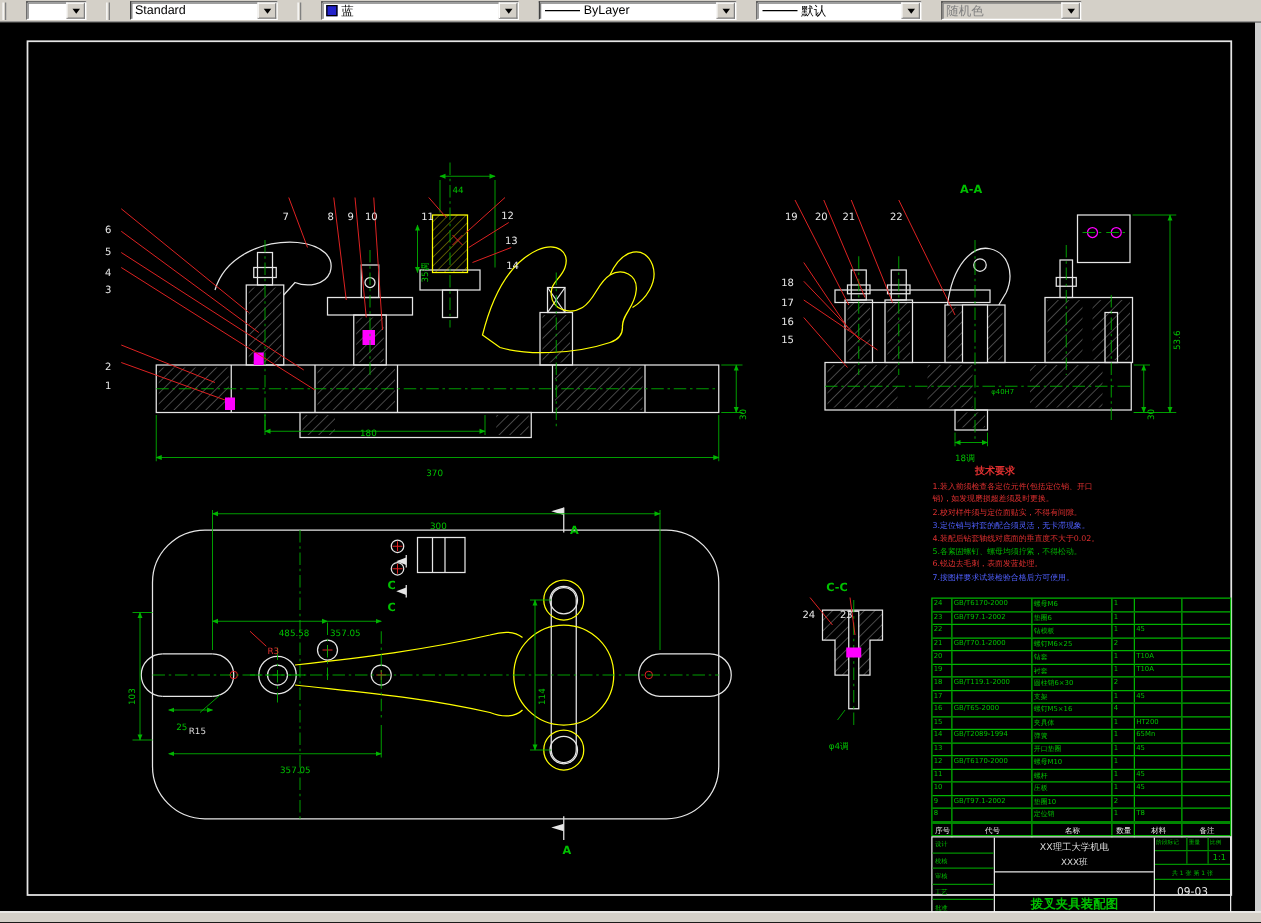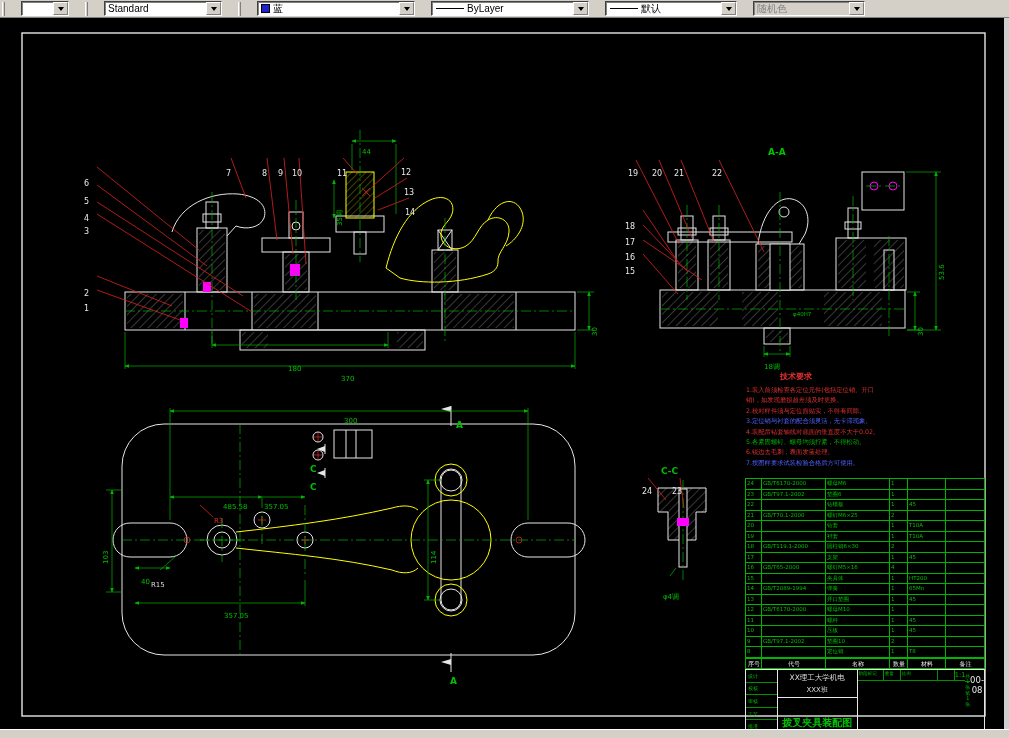--- a/index.html
+++ b/index.html
@@ -67,21 +67,21 @@
   .tb-left { width:50px; border-right:1px solid #e6e6e6; display:flex; flex-direction:column; }
   .tb-left .trow { height:13px; border-bottom:1px solid #009000; display:flex; align-items:center; }
   .tb-left .trow span { font-size:5px; color:#00c000; padding-left:2px;
                         font-family:"DejaVu Sans", sans-serif; }
   .tb-mid { width:128px; border-right:1px solid #e6e6e6; text-align:center; }
   .tb-mid .school1 { font-size:7.5px; color:#dddddd; margin-top:3px; font-family:"DejaVu Sans", sans-serif; }
   .tb-mid .school2 { font-size:7px; color:#dddddd; margin-top:2px; border-bottom:1px solid #e6e6e6;
                      padding-bottom:2px; font-family:"DejaVu Sans", sans-serif; }
   .tb-mid .dtitle  { font-size:10px; font-weight:bold; color:#00c000; margin-top:18px;
                      font-family:"DejaVu Sans", sans-serif; }
-  .tb-right { flex:1; display:flex; flex-direction:row; font-family:"DejaVu Sans", sans-serif; }
+  .tb-right { flex:1; display:flex; flex-direction:column; font-family:"DejaVu Sans", sans-serif; }
   .tb-right .mr { display:flex; border-bottom:1px solid #009000; }
   .tb-right .mr span { border-right:1px solid #009000; color:#00c000; overflow:hidden; white-space:nowrap; }
   .tb-right .mr span:last-child { border-right:none; }
   .tb-right .r1 { height:11px; } .r1 span { font-size:4.5px; padding:1px; }
   .tb-right .r2 { height:11px; } .r2 span { font-size:6.5px; text-align:center; padding-top:1px; }
   .tb-right .m1 { width:26px; } .tb-right .m2 { width:17px; } .tb-right .m3 { flex:1; }
   .tb-right .sheet { height:12px; font-size:4.8px; color:#00c000; text-align:center;
                      padding-top:3px; border-bottom:1px solid #009000; }
   .tb-right .dnum { flex:1; color:#e8e8e8; font-size:8.5px; text-align:center; padding-top:5px; }
 </style>
@@ -408,21 +408,21 @@
   <span class="lbl co" style="left:84px;top:162px">6</span>
   <span class="lbl co" style="left:226px;top:152px">7</span>
   <span class="lbl co" style="left:262px;top:152px">8</span>
   <span class="lbl co" style="left:278px;top:152px">9</span>
   <span class="lbl co" style="left:292px;top:152px">10</span>
   <span class="lbl co" style="left:337px;top:152px">11</span>
   <span class="lbl co" style="left:401px;top:151px">12</span>
   <span class="lbl co" style="left:404px;top:171px">13</span>
   <span class="lbl co" style="left:405px;top:191px">14</span>
 
-  <span class="lbl dim" style="left:288px;top:348px">180</span>
+  <span class="lbl dim" style="left:288px;top:326px">180</span>
   <span class="lbl dim" style="left:341px;top:358px">370</span>
   <span class="lbl dim rot" style="left:592px;top:318px">30</span>
   <span class="lbl dim" style="left:362px;top:131px">44</span>
   <span class="lbl dim rot" style="left:337px;top:208px">35调</span>
 
   <span class="lbl sec" style="left:768px;top:130px">A-A</span>
   <span class="lbl co" style="left:628px;top:152px">19</span>
   <span class="lbl co" style="left:652px;top:152px">20</span>
   <span class="lbl co" style="left:674px;top:152px">21</span>
   <span class="lbl co" style="left:712px;top:152px">22</span>
@@ -433,21 +433,21 @@
   <span class="lbl dim" style="left:764px;top:346px">18调</span>
   <span class="lbl dim rot" style="left:918px;top:318px">30</span>
   <span class="lbl dim rot" style="left:939px;top:262px">53.6</span>
   <span class="lbl dim" style="left:793px;top:294px;font-size:5.5px">φ40H7</span>
 
   <span class="lbl dim" style="left:344px;top:400px">300</span>
   <span class="lbl dim" style="left:223px;top:486px">485.58</span>
   <span class="lbl dim" style="left:264px;top:486px">357.05</span>
   <span class="lbl dim" style="left:224px;top:595px">357.05</span>
   <span class="lbl dim rot" style="left:103px;top:546px">103</span>
-  <span class="lbl dim" style="left:141px;top:561px">40</span>
+  <span class="lbl dim" style="left:141px;top:561px">25</span>
   <span class="lbl redt" style="left:191px;top:500px">R3</span>
   <span class="lbl dimw" style="left:151px;top:564px">R15</span>
   <span class="lbl dim rot" style="left:431px;top:546px">114</span>
   <span class="lbl sec" style="left:456px;top:403px">A</span>
   <span class="lbl sec" style="left:450px;top:659px">A</span>
   <span class="lbl sec" style="left:310px;top:447px">C</span>
   <span class="lbl sec" style="left:310px;top:465px">C</span>
 
   <span class="lbl sec" style="left:661px;top:449px">C-C</span>
   <span class="lbl co" style="left:642px;top:470px">24</span>
@@ -641,21 +641,21 @@
         <span class="m1">阶段标记</span>
         <span class="m2">重量</span>
         <span class="m3">比例</span>
       </div>
       <div class="mr r2">
         <span class="m1"></span>
         <span class="m2"></span>
         <span class="m3">1:1</span>
       </div>
       <div class="sheet">共 1 张 第 1 张</div>
-      <div class="dnum">00-08</div>
+      <div class="dnum">09-03</div>
     </div>
   </div>
 
   </div>
 
   <div class="vscroll"></div>
   <div class="bottombar"></div>
 </div>
 
 </body></html>

